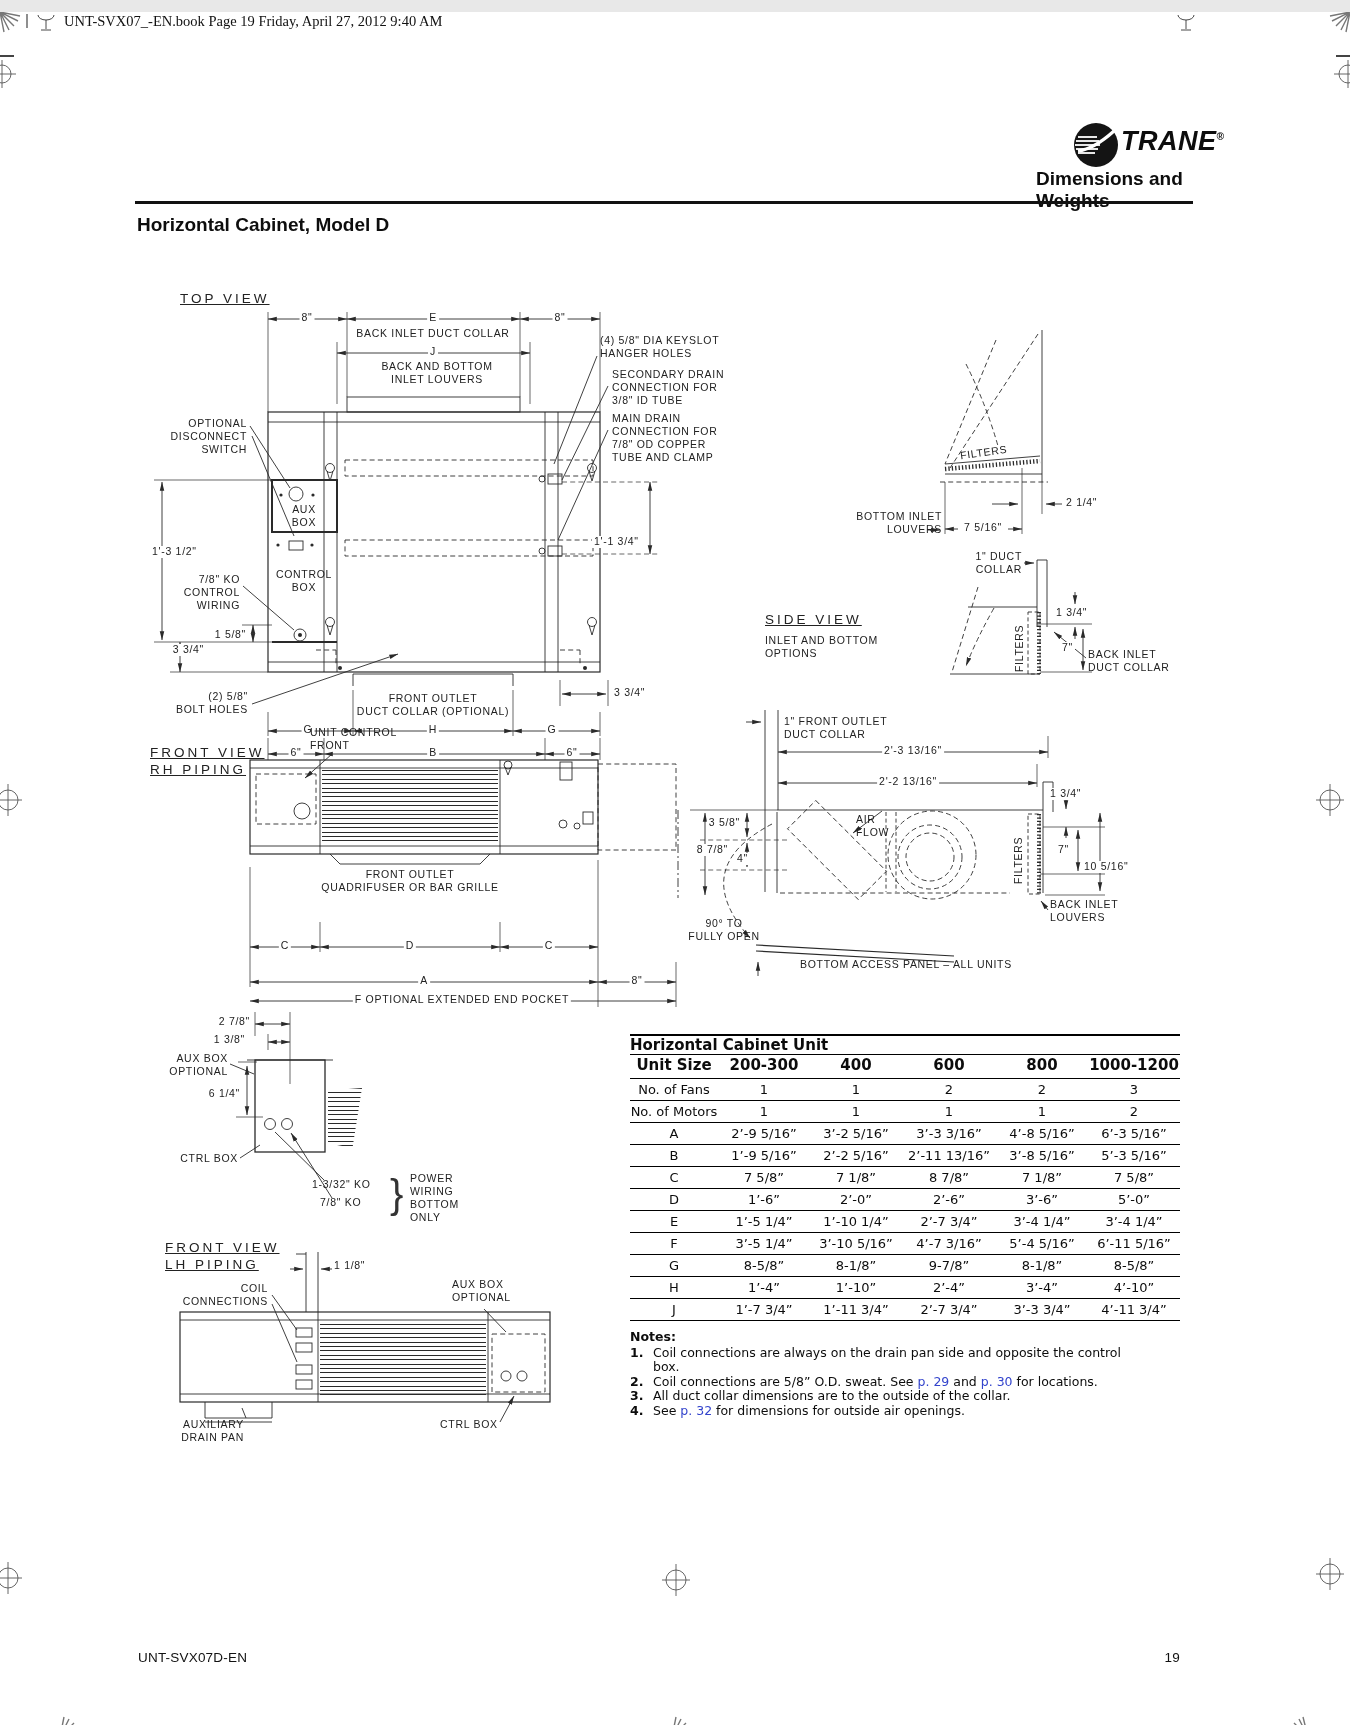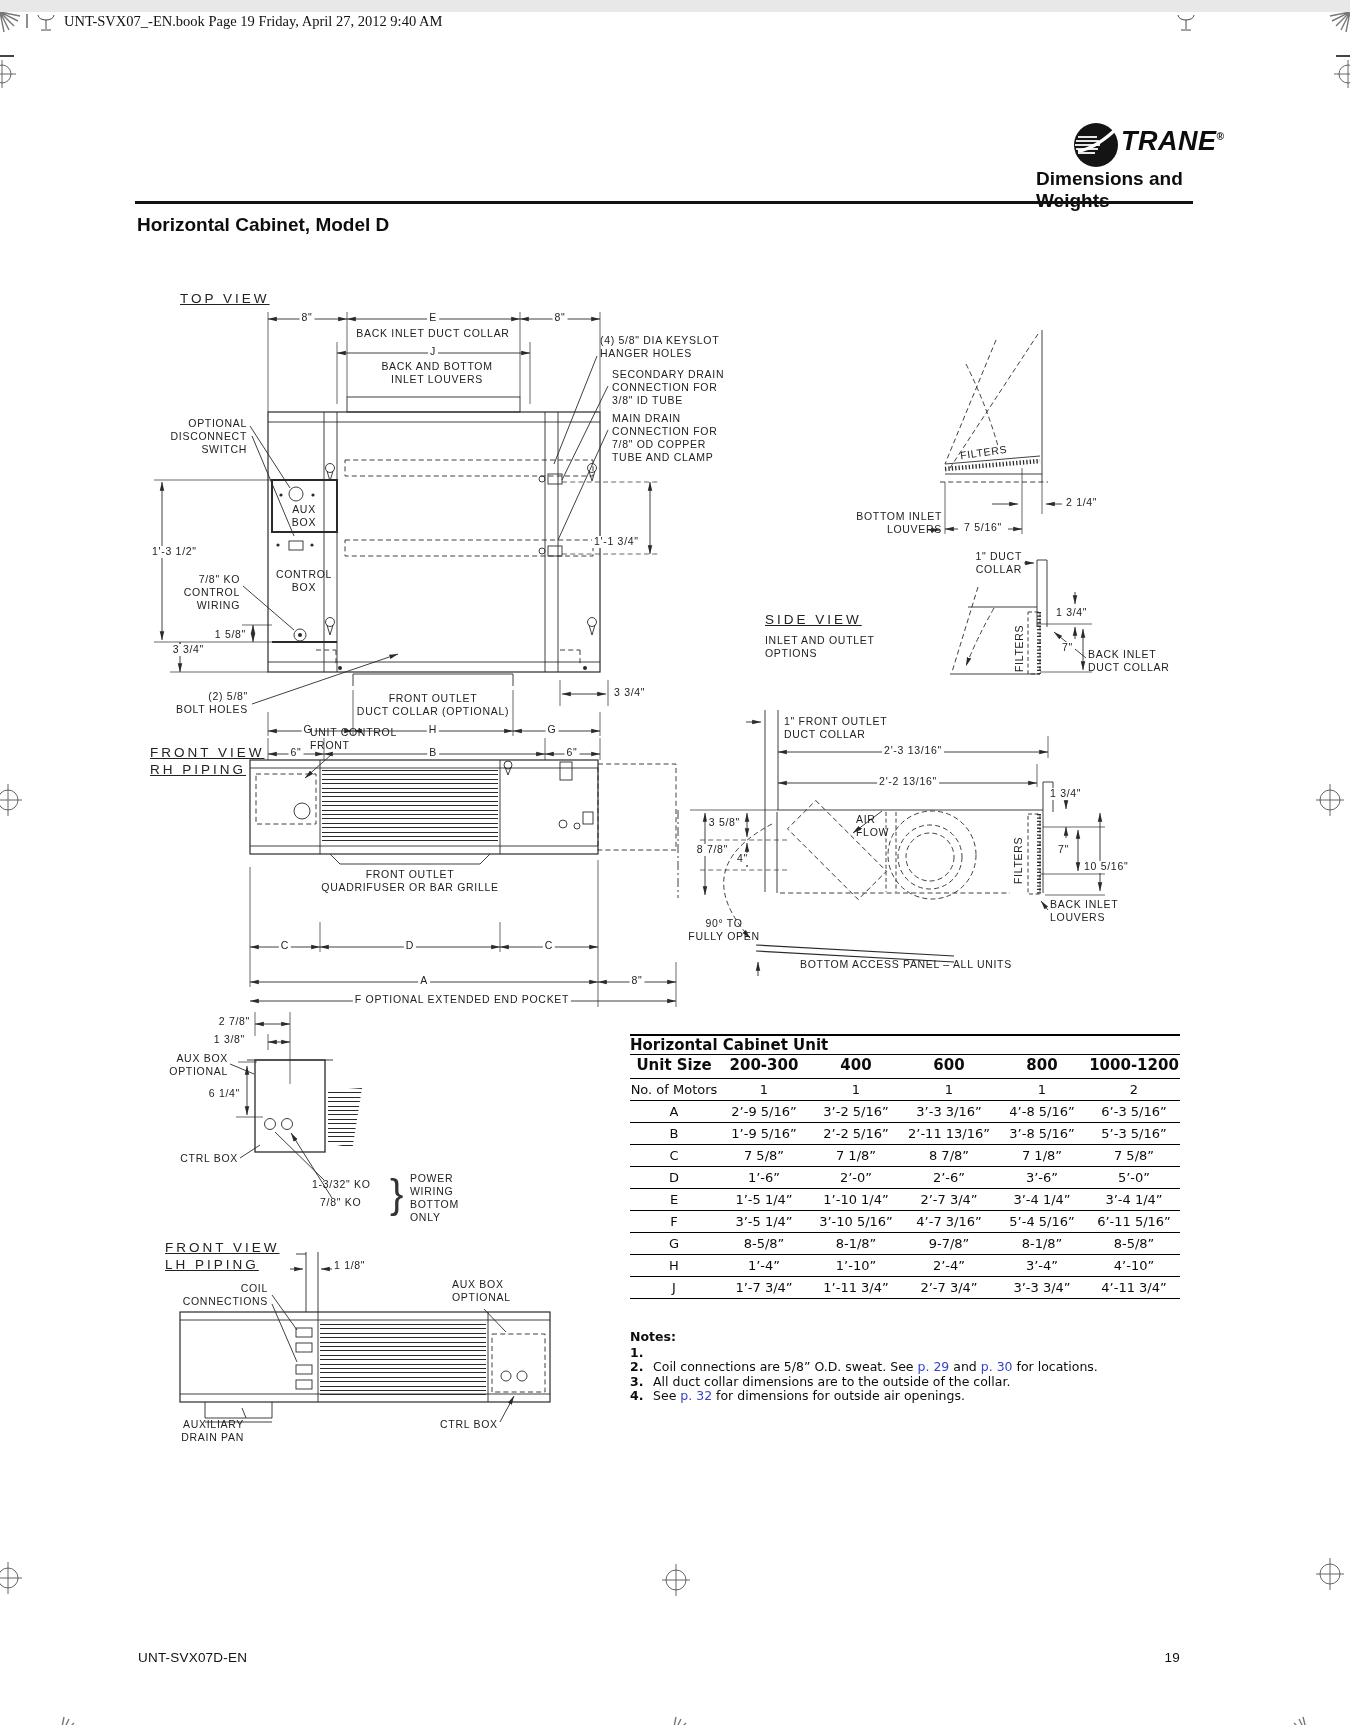--- a/index.html
+++ b/index.html
@@ -115,21 +115,21 @@
 
   <div class="lb r" style="left:1022px;top:538px">1" DUCT
 COLLAR</div>
   <div class="lb bg" style="left:1054px;top:595px">1 3/4"</div>
   <div class="lb bg" style="left:1060px;top:630px">7"</div>
   <div class="lb rot90" style="left:1013px;top:660px">FILTERS</div>
   <div class="lb" style="left:1088px;top:636px">BACK INLET
 DUCT COLLAR</div>
 
   <div class="lb vt" style="left:765px;top:600px">SIDE VIEW</div>
-  <div class="lb" style="left:765px;top:622px">INLET AND OUTLET
+  <div class="lb" style="left:765px;top:622px">INLET AND BOTTOM
 OPTIONS</div>
   <div class="lb" style="left:784px;top:703px">1" FRONT OUTLET
 DUCT COLLAR</div>
   <div class="lb c bg" style="left:913px;top:733px">2'-3 13/16"</div>
   <div class="lb c bg" style="left:908px;top:764px">2'-2 13/16"</div>
   <div class="lb r bg" style="left:742px;top:805px">3 5/8"</div>
   <div class="lb r bg" style="left:730px;top:832px">8 7/8"</div>
   <div class="lb r bg" style="left:750px;top:841px">4"</div>
   <div class="lb" style="left:856px;top:801px">AIR
 FLOW</div>
@@ -422,20 +422,28 @@
       <th>Unit Size</th>
           <th>200-300</th>
           <th>400</th>
           <th>600</th>
           <th>800</th>
           <th>1000-1200</th>
         </tr>
     </thead>
     <tbody>
 
+        <tr>
+          <td>No. of Fans</td>
+          <td>1</td>
+          <td>1</td>
+          <td>2</td>
+          <td>2</td>
+          <td>3</td>
+        </tr>
 
         <tr>
           <td>No. of Motors</td>
           <td>1</td>
           <td>1</td>
           <td>1</td>
           <td>1</td>
           <td>2</td>
         </tr>
 
@@ -519,20 +527,21 @@
           <td>3’-3 3/4”</td>
           <td>4’-11 3/4”</td>
         </tr>
       </tbody>
   </table>
 
   <div class="notes">
     <h4>Notes:</h4>
     <div class="note">
       <span class="n">1.</span>
+      <span class="t"><span>Coil connections are always on the drain pan side and opposite the control</span><br><span>box.</span></span>
     </div>
     <div class="note">
       <span class="n">2.</span>
       <span class="t"><span>Coil connections are 5/8” O.D. sweat. See </span><span class="link">p. 29</span><span> and </span><span class="link">p. 30</span><span> for locations.</span></span>
     </div>
     <div class="note">
       <span class="n">3.</span>
       <span class="t">All duct collar dimensions are to the outside of the collar.</span>
     </div>
     <div class="note">

